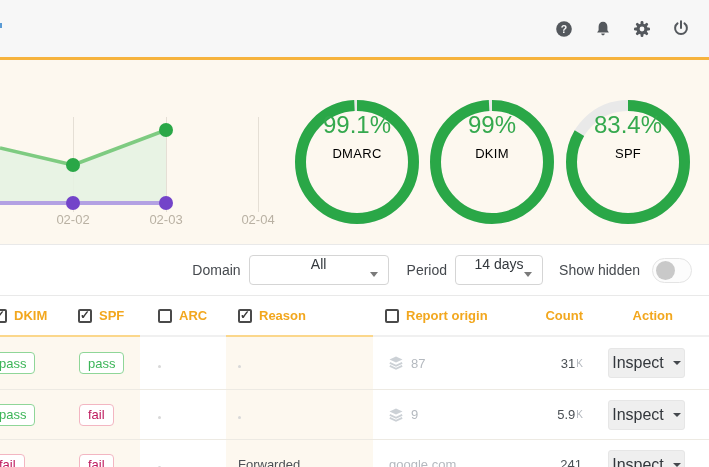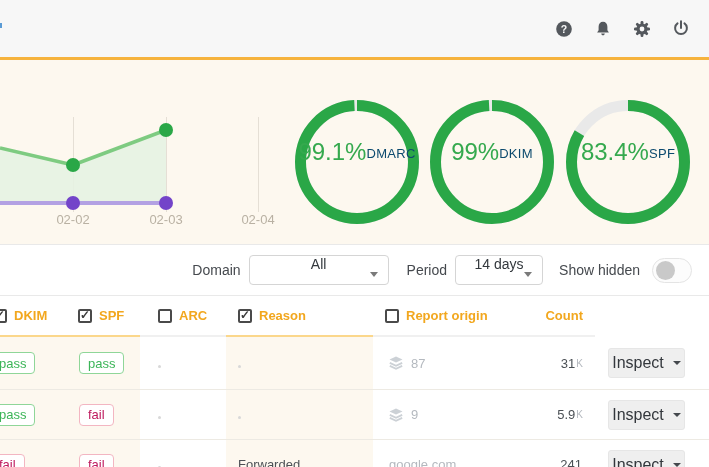--- a/index.html
+++ b/index.html
@@ -12,24 +12,24 @@
   .blue-fragment { position:absolute; left:0; top:23px; width:2px; height:5px; background:#5b9bd5; }
   .hdr-icon { width:18px; height:18px; display:block; cursor:pointer; }
   .accent-line { height:3px; background:#f6b33d; }
 
   
   .chart-band { position:relative; height:184px; background:#fdf8ef; }
   .trend-chart { position:absolute; left:0; top:0; }
   .x-tick { position:absolute; top:152px; width:60px; text-align:center;
     font-size:13px; color:#b9b1a3; }
   .donut { position:absolute; top:39px; width:126px; height:126px; }
-  .donut-text { position:absolute; top:29px; width:126px; height:126px;
-    display:flex; align-items:center; justify-content:center; }
+  .donut-text { position:absolute; top:52px; width:126px; height:126px;
+    display:flex; flex-direction:column; align-items:center; }
   .donut-value { font-size:24px; color:#35a94e; line-height:1.05; }
-  .donut-label { font-size:13px; color:#0c4a6e; letter-spacing:.3px; margin-top:3px; }
+  .donut-label { font-size:13px; color:#000000; letter-spacing:.3px; margin-top:9px; }
 
   
   .filter-bar { height:52px; background:#fff; border-top:1px solid #e9e9e9; border-bottom:1px solid #e9e9e9;
     display:flex; align-items:center; padding-right:17px; }
   .filter-spacer { flex:1; }
   .filter-label { font-size:14px; color:#45494e; }
   .select { height:30px; background:#fff; border:1px solid #d5d5d5; border-radius:4px;
     display:flex; align-items:center; padding:0 10px; font-size:14px; color:#33383d; cursor:pointer;flex-direction:column; }
   .select-domain { width:140px; margin-left:8px; }
   .select-period { width:88px; margin-left:8px; }
@@ -195,20 +195,23 @@
       </span>
     <span>Reason</span>
   </div>
   <div class="th th-origin">
     <span class="checkbox"></span>
     <span>Report origin</span>
   </div>
   <div class="th th-count">
     <span>Count</span>
   </div>
+  <div class="th th-action">
+    <span>Action</span>
+  </div>
 </div>
 
 <div class="grid-row tr first">
   <div class="td tint">
       <span class="badge badge-dkim pass">pass</span>
     </div>
   <div class="td tint">
       <span class="badge badge-spf pass">pass</span>
     </div>
   <div class="td td-arc">

